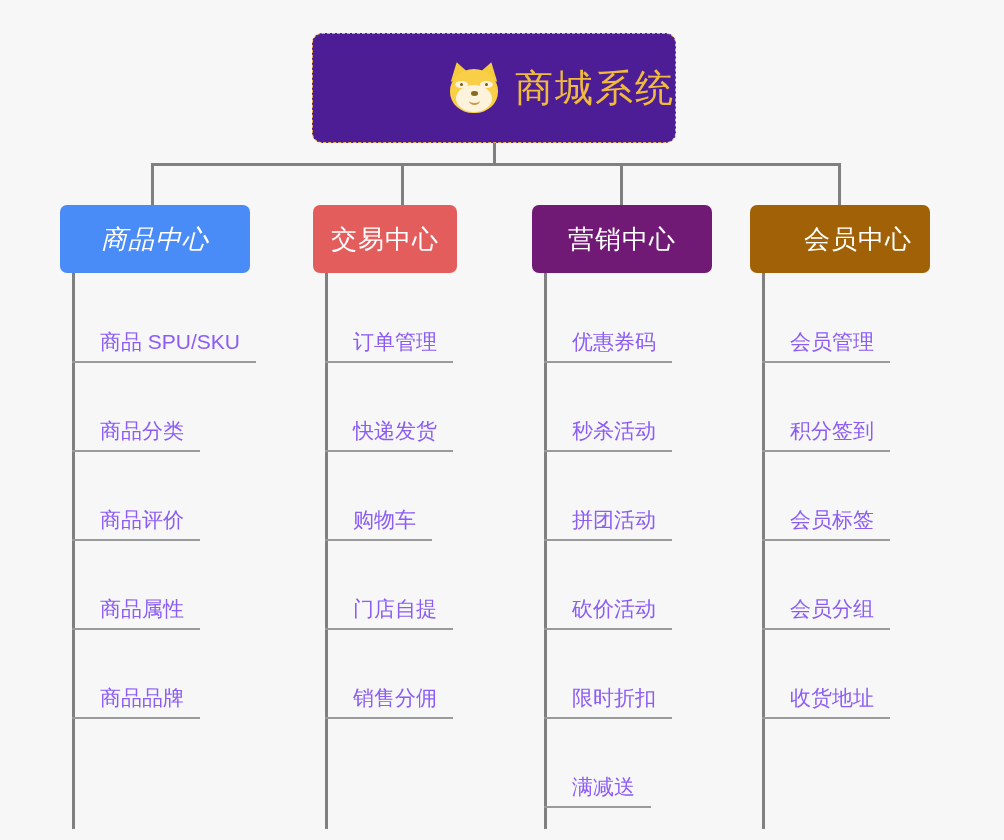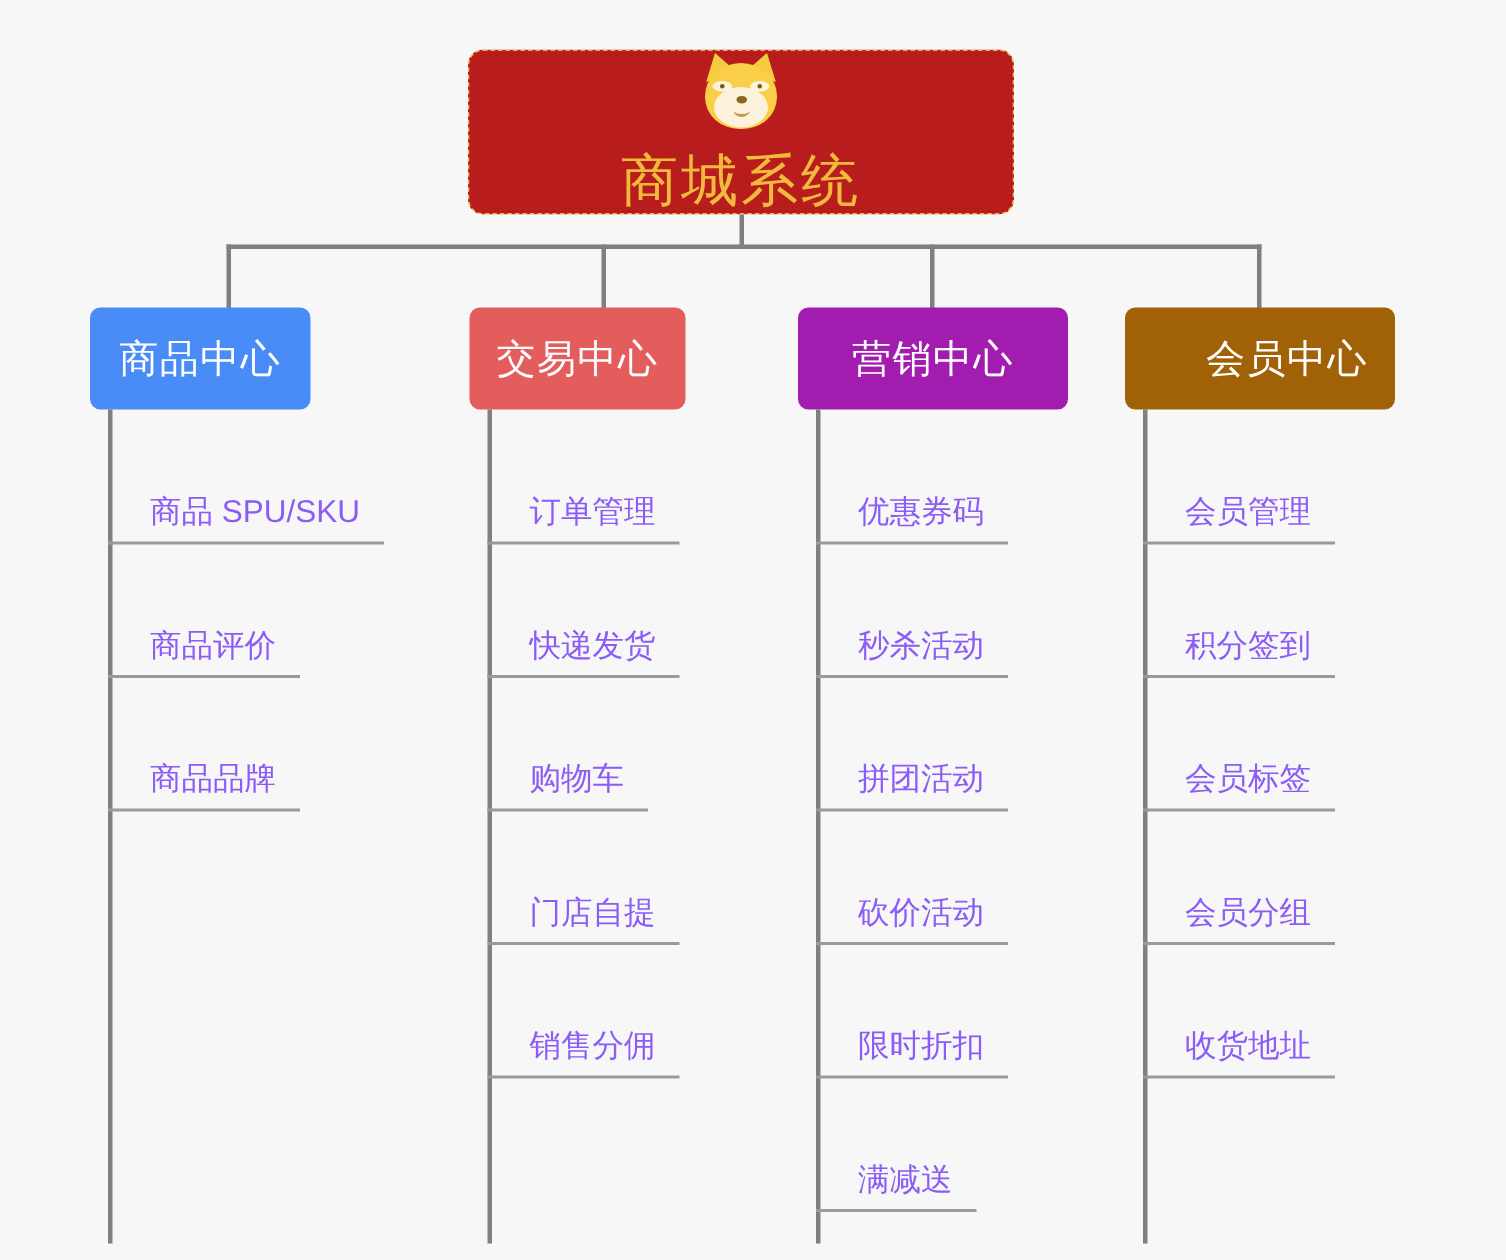--- a/index.html
+++ b/index.html
@@ -20,29 +20,28 @@
     height: 840px;
   }
 
   
   .root-node {
     position: absolute;
     left: 312px;
     top: 33px;
     width: 364px;
     height: 110px;
-    background: #b91c1c;
+    background: #4c1d95;
     border: 1px dashed #e9b44c;
     border-radius: 10px;
     box-sizing: border-box;
     display: flex;
     align-items: center;
-    justify-content: flex-start;
+    justify-content: flex-end;
     gap: 14px;
-    flex-direction: column;
   }
   .root-emoji {
     width: 54px;
     height: 54px;
     position: relative;
     flex: 0 0 auto;
   }
   
   .shiba-ear {
     position: absolute;
@@ -183,30 +182,36 @@
   </div>
 
   <div class="conn conn-v" style="left:493px; top:143px; height:22px;"></div>
   <div class="conn conn-h" style="left:151px; top:163px; width:690px;"></div>
   <div class="conn conn-v" style="left:151px; top:163px; height:43px;"></div>
   <div class="conn conn-v" style="left:401px; top:163px; height:43px;"></div>
   <div class="conn conn-v" style="left:620px; top:163px; height:43px;"></div>
   <div class="conn conn-v" style="left:838px; top:163px; height:43px;"></div>
 
   <div class="column" style="left:60px; width:240px;">
-    <div class="cat-box" style="width:147px; background:#4a8cf7;">
+    <div class="cat-box" style="width:190px; background:#4a8cf7;font-style:italic;">
       <span>商品中心</span>
     </div>
     <div class="leaf-wrap">
       <div class="leaf-spine" style="height:556px;"></div>
       <div class="leaf">
         <span class="leaf-label">商品 SPU/SKU</span>
       </div>
       <div class="leaf">
+        <span class="leaf-label">商品分类</span>
+      </div>
+      <div class="leaf">
         <span class="leaf-label">商品评价</span>
+      </div>
+      <div class="leaf">
+        <span class="leaf-label">商品属性</span>
       </div>
       <div class="leaf">
         <span class="leaf-label">商品品牌</span>
       </div>
     </div>
   </div>
 
   <div class="column" style="left:313px; width:220px;">
     <div class="cat-box" style="width:144px; background:#e45d5d;">
       <span>交易中心</span>
@@ -225,21 +230,21 @@
       <div class="leaf">
         <span class="leaf-label">门店自提</span>
       </div>
       <div class="leaf">
         <span class="leaf-label">销售分佣</span>
       </div>
     </div>
   </div>
 
   <div class="column" style="left:532px; width:220px;">
-    <div class="cat-box" style="width:180px; background:#a21caf;">
+    <div class="cat-box" style="width:180px; background:#701a75;">
       <span>营销中心</span>
     </div>
     <div class="leaf-wrap">
       <div class="leaf-spine" style="height:556px;"></div>
       <div class="leaf">
         <span class="leaf-label">优惠券码</span>
       </div>
       <div class="leaf">
         <span class="leaf-label">秒杀活动</span>
       </div>

